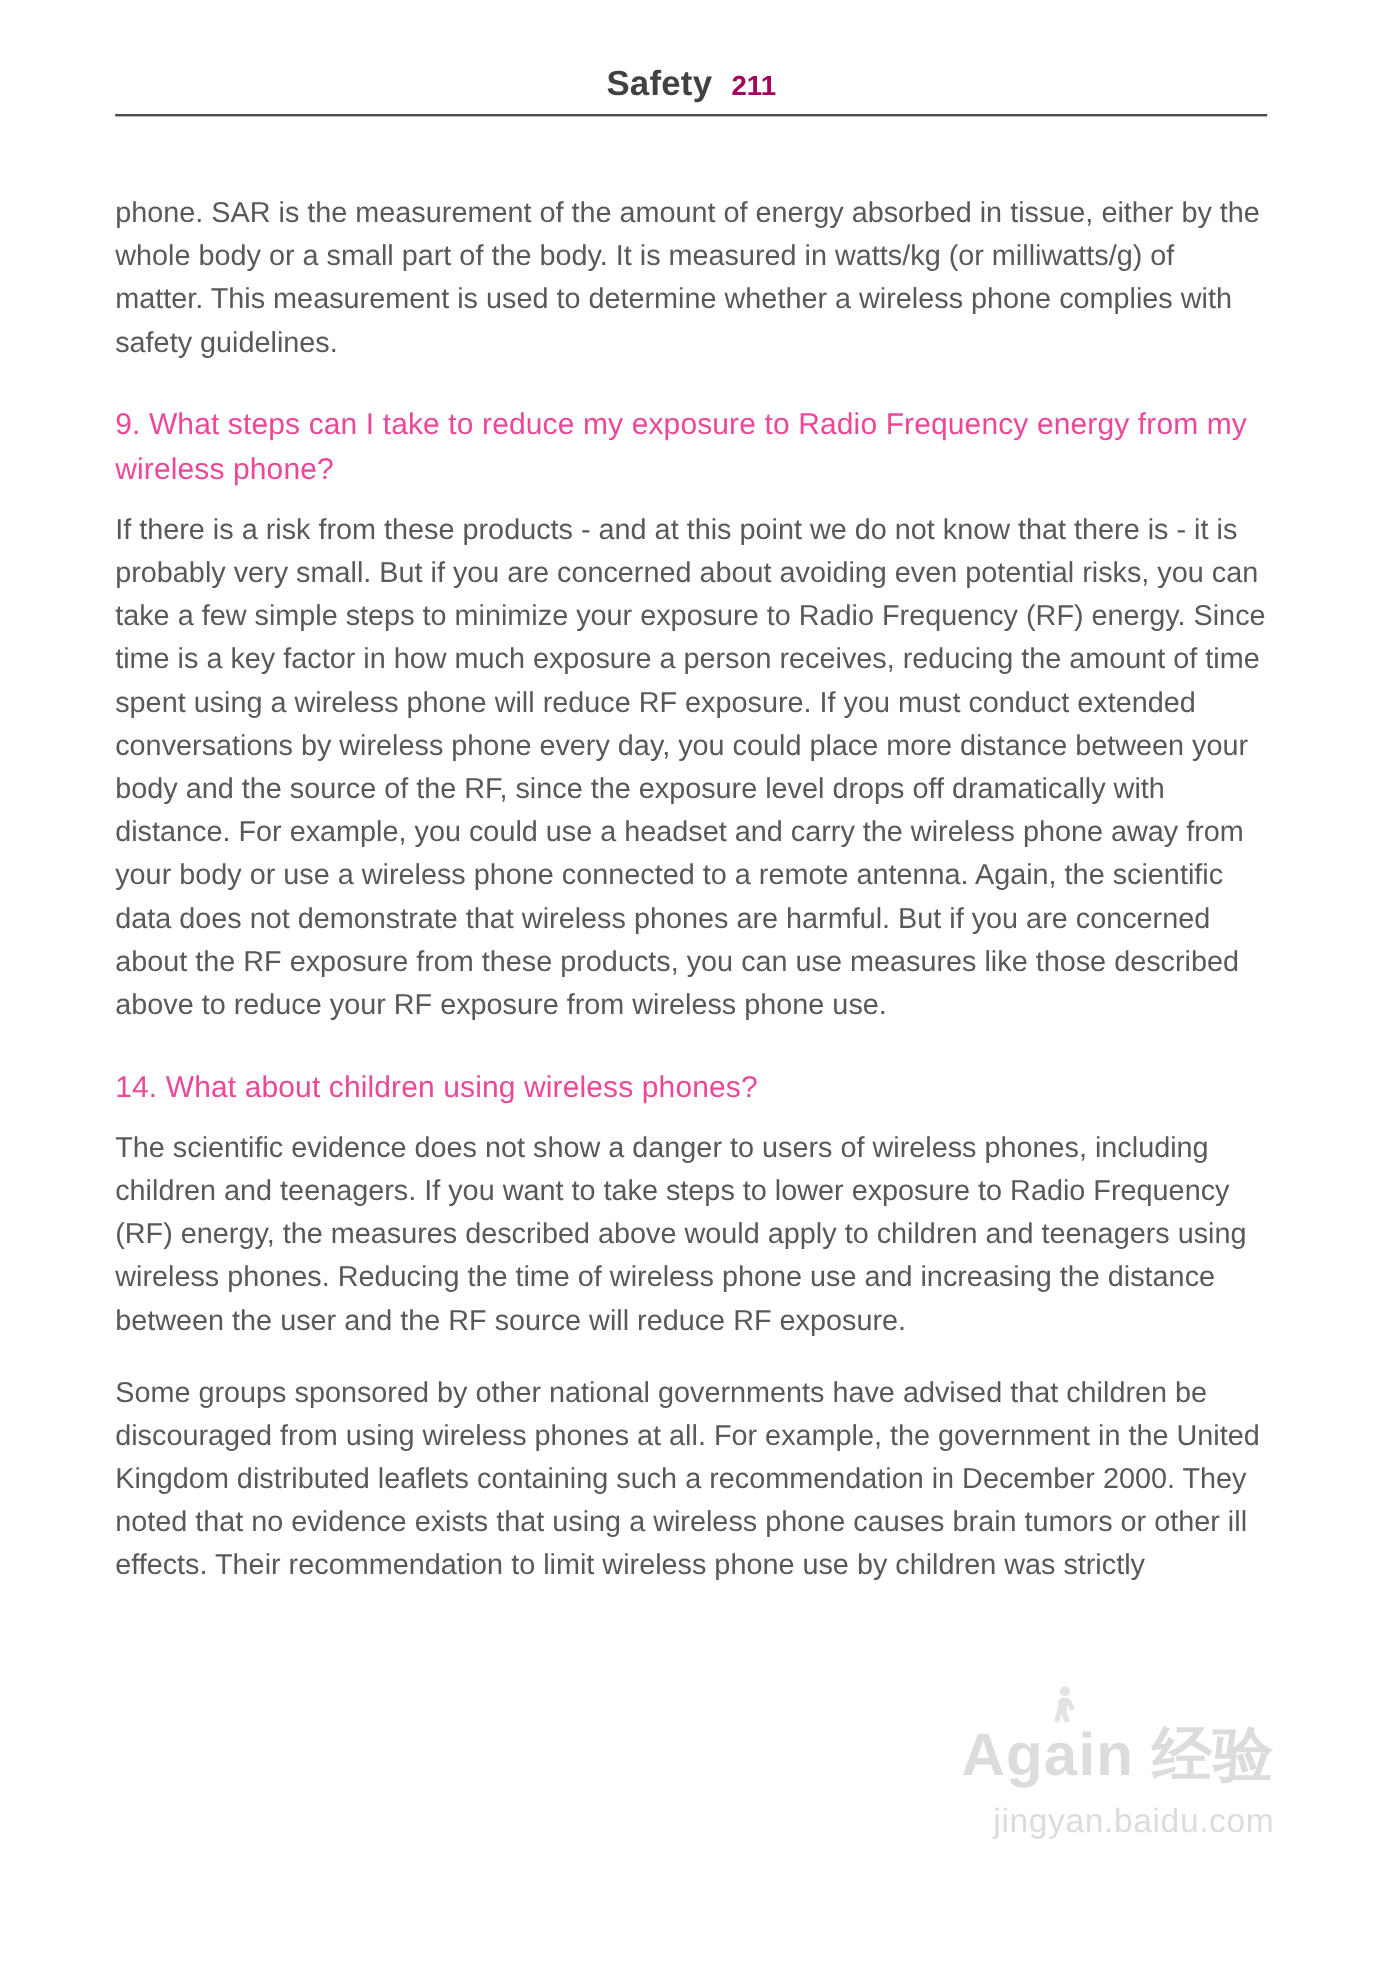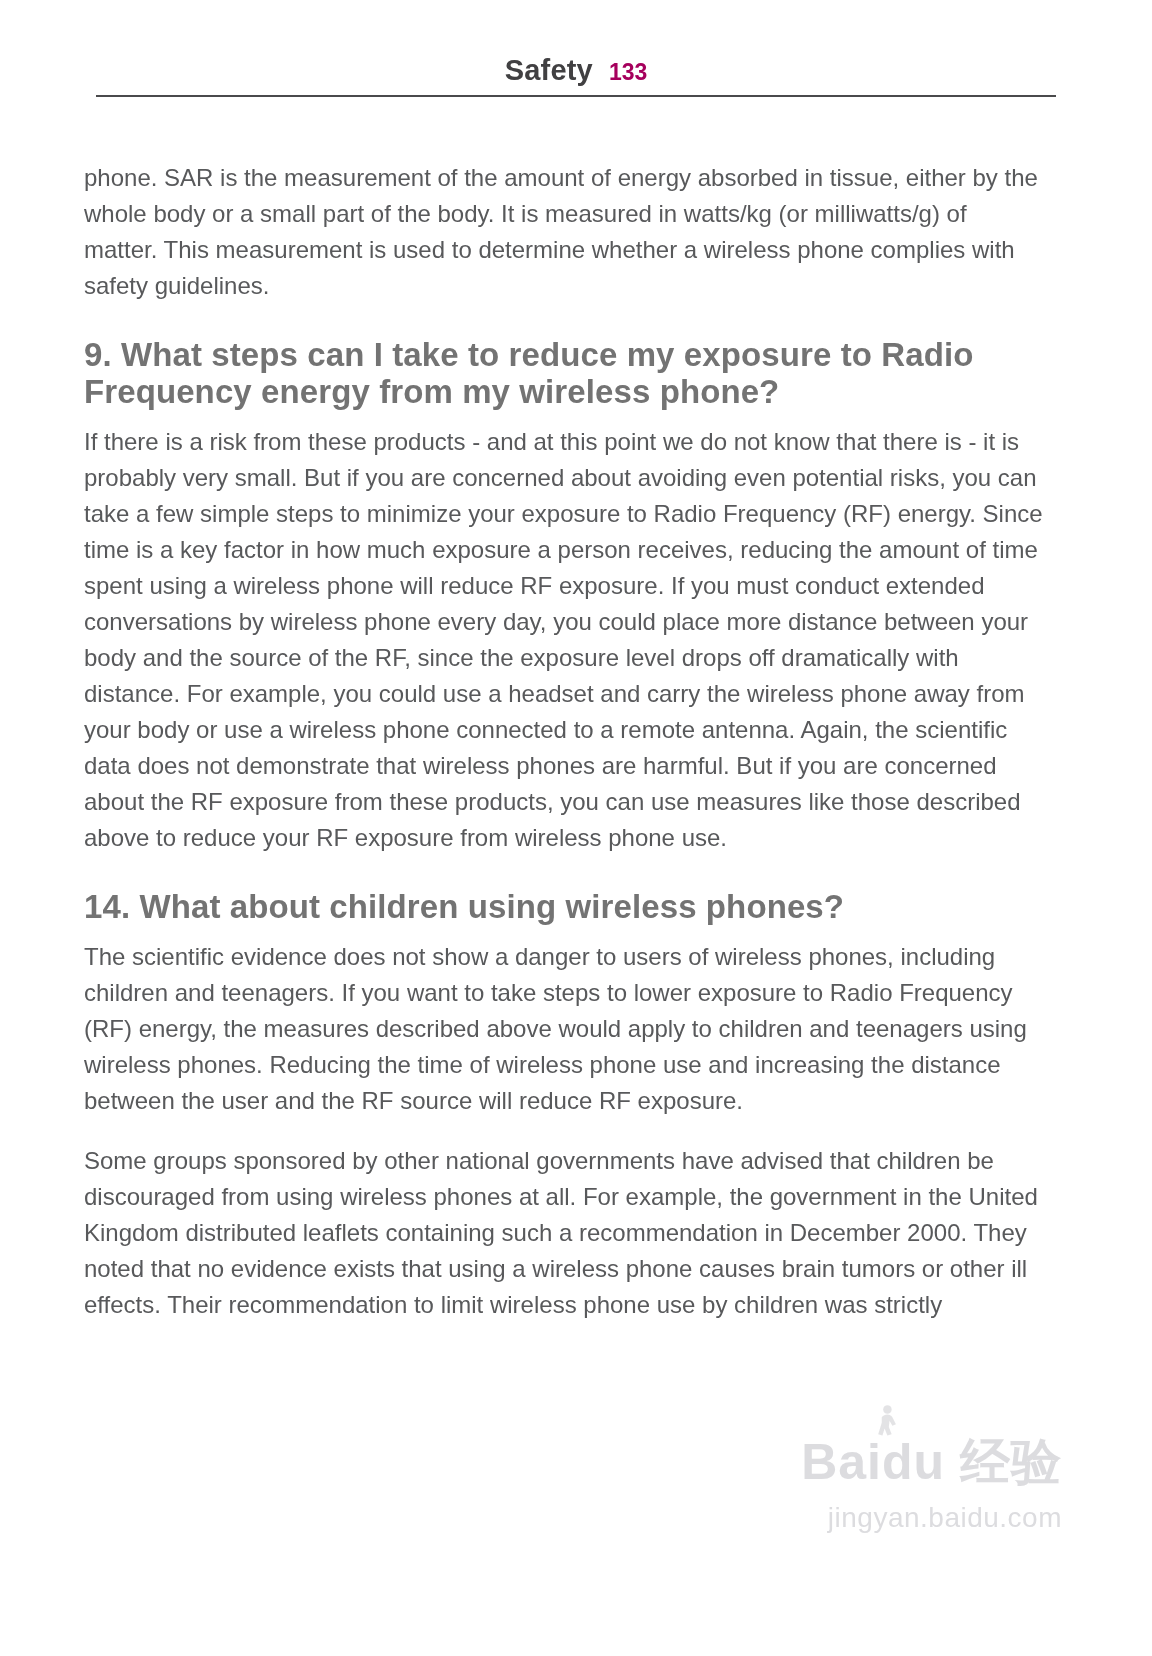--- a/index.html
+++ b/index.html
@@ -41,35 +41,35 @@
   }
   .header-rule {
     margin-top: 8px;
     border-bottom: 2px solid #4a4a4c;
   }
 
   
   .content {
     position: absolute;
     top: 160px;
-    left: 84px;
+    left: 96px;
     width: 962px;
     color: #58595b;
     font-size: 24px;
     line-height: 36px;
   }
   .content p {
     margin: 0 0 24px 0;
   }
   .content h2 {
     margin: 32px 0 14px 0;
-    font-size: 33px;
+    font-size: 25px;
     line-height: 37px;
-    font-weight: 700;
-    color: #737373;
+    font-weight: 400;
+    color: #ec4899;
     letter-spacing: 0.1px;
   }
 
   
   .watermark {
     position: absolute;
     right: 90px;
     bottom: 122px;
     text-align: right;
     pointer-events: none;
@@ -102,21 +102,21 @@
   }
 </style>
 </head>
 <body>
 
 <div class="page">
 
   <header class="header">
     <div class="header-row">
       <span class="header-title">Safety</span>
-      <span class="header-pagenum">133</span>
+      <span class="header-pagenum">211</span>
     </div>
     <div class="header-rule"></div>
   </header>
 
   <main class="content">
     <p>phone. SAR is the measurement of the amount of energy absorbed in tissue, either by the whole body or a small part of the body. It is measured in watts/kg (or milliwatts/g) of matter. This measurement is used to determine whether a wireless phone complies with safety guidelines.</p>
 
     <h2>9. What steps can I take to reduce my exposure to Radio Frequency energy from my wireless phone?</h2>
 
     <p>If there is a risk from these products - and at this point we do not know that there is - it is probably very small. But if you are concerned about avoiding even potential risks, you can take a few simple steps to minimize your exposure to Radio Frequency (RF) energy. Since time is a key factor in how much exposure a person receives, reducing the amount of time spent using a wireless phone will reduce RF exposure. If you must conduct extended conversations by wireless phone every day, you could place more distance between your body and the source of the RF, since the exposure level drops off dramatically with distance. For example, you could use a headset and carry the wireless phone away from your body or use a wireless phone connected to a remote antenna. Again, the scientific data does not demonstrate that wireless phones are harmful. But if you are concerned about the RF exposure from these products, you can use measures like those described above to reduce your RF exposure from wireless phone use.</p>
@@ -127,18 +127,18 @@
 
     <p>Some groups sponsored by other national governments have advised that children be discouraged from using wireless phones at all. For example, the government in the United Kingdom distributed leaflets containing such a recommendation in December 2000. They noted that no evidence exists that using a wireless phone causes brain tumors or other ill effects. Their recommendation to limit wireless phone use by children was strictly</p>
   </main>
 
   <div class="watermark">
     <div class="wm-brand-row">
       <svg class="wm-icon" viewBox="0 0 24 24" xmlns="http://www.w3.org/2000/svg">
         <circle cx="13" cy="4.5" r="3" fill="rgba(214,214,217,0.85)"></circle>
         <path d="M9 10 C11 7.5 15 7.5 16.5 10 L19 15 L16.5 16 L14.5 12.5 L14 17 L16 22 L13 23 L11 18 L9.5 23 L6.5 22 L9 14 Z" fill="rgba(214,214,217,0.85)"></path>
       </svg>
-      <span class="wm-brand">Baidu 经验</span>
+      <span class="wm-brand">Again 经验</span>
     </div>
     <div class="wm-url">jingyan.baidu.com</div>
   </div>
 
 </div>
 
 </body></html>

